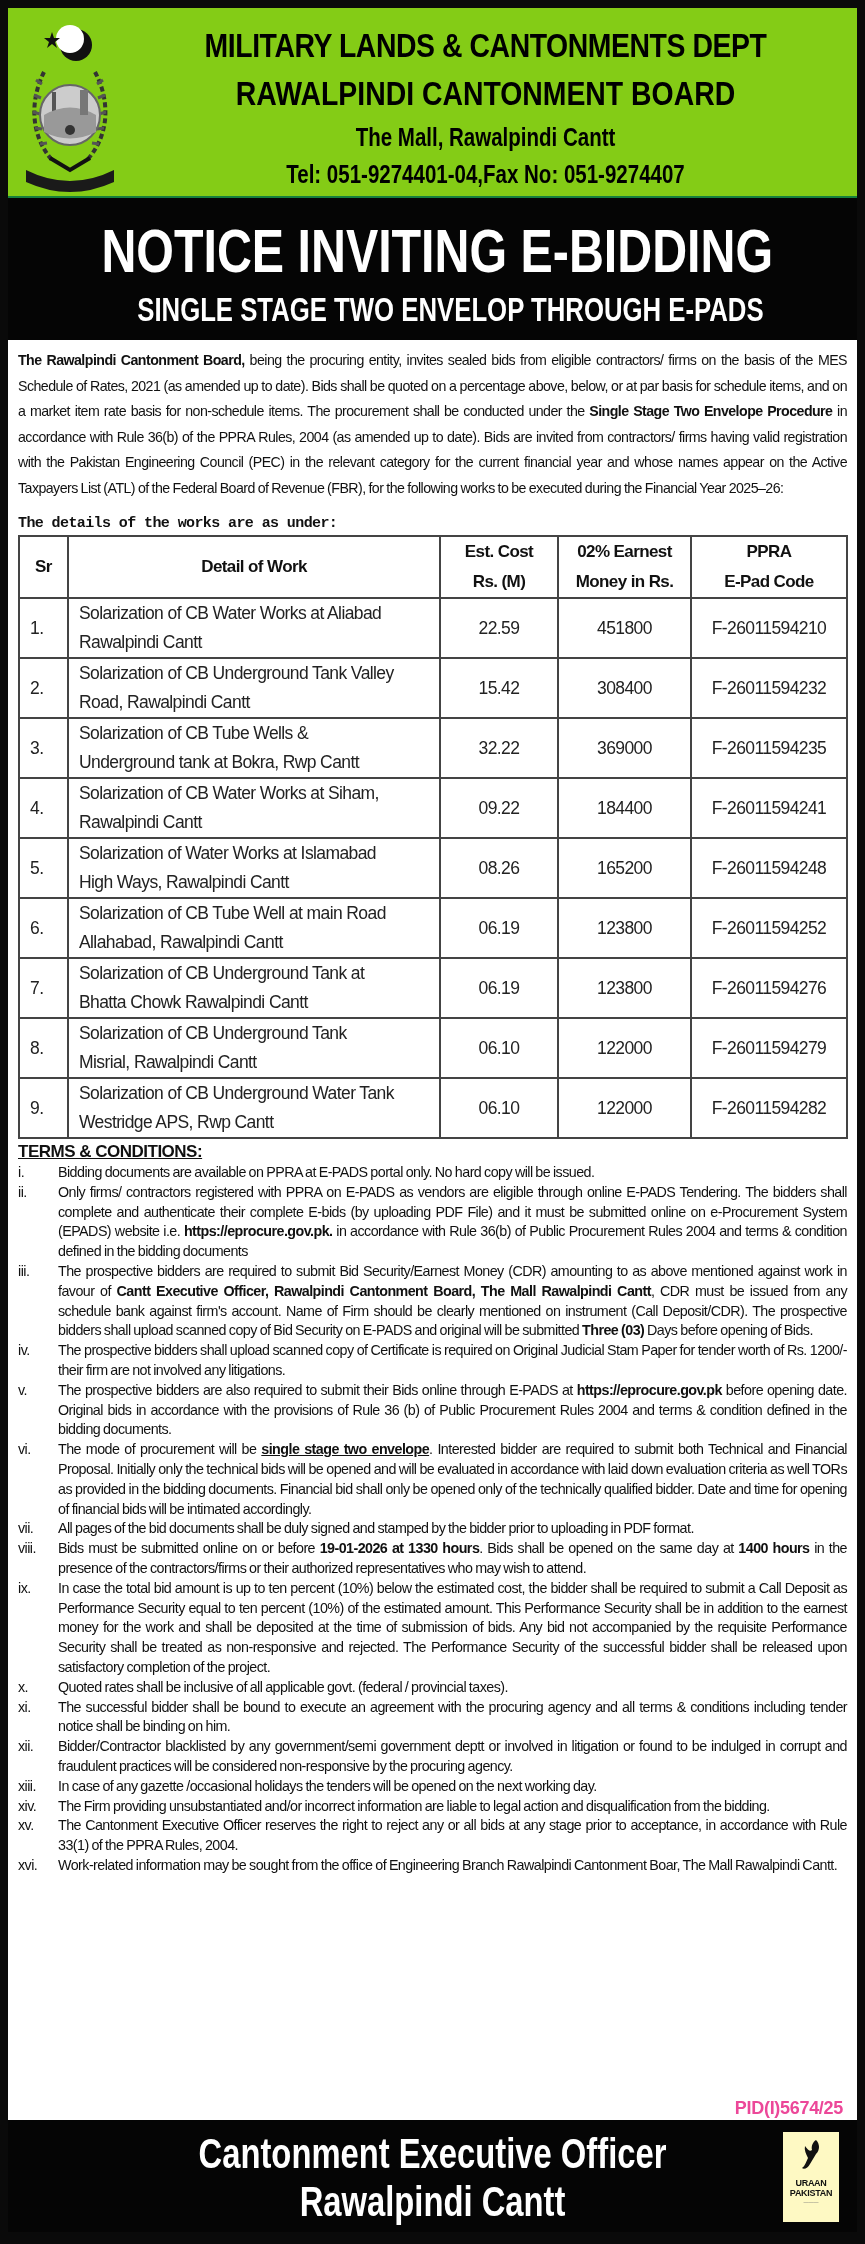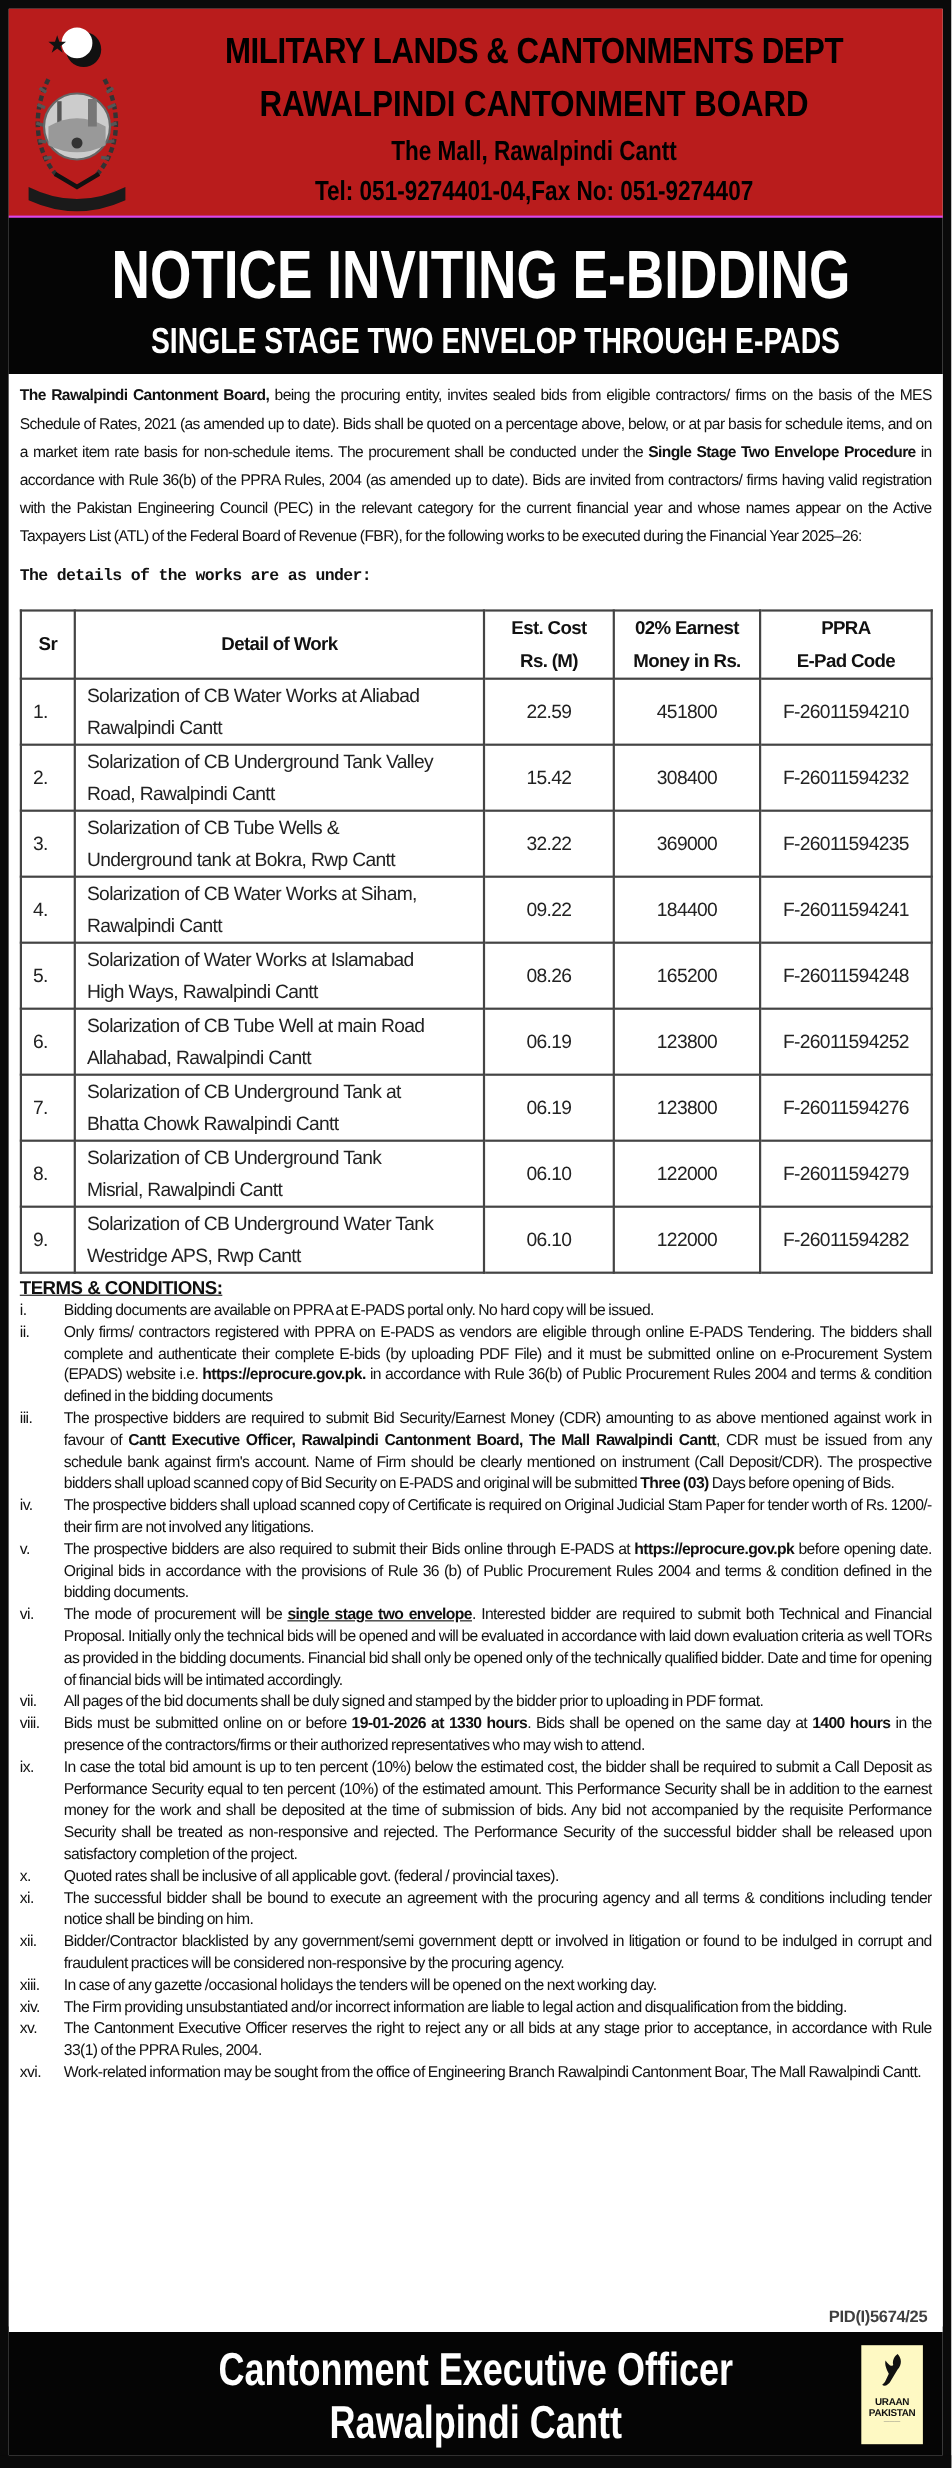--- a/index.html
+++ b/index.html
@@ -11,22 +11,22 @@
     overflow: hidden;
   }
   .frame {
     position: absolute; left: 0; top: 0; width: 865px; height: 2244px;
     border: 8px solid #0a0a0a;
     background: #fff;
   }
   
   .header {
     position: absolute; left: 8px; top: 8px; width: 849px; height: 190px;
-    background: #b91c1c;
-    border-bottom: 2px solid #d946ef;
+    background: #84cc16;
+    border-bottom: 2px solid #15803d;
   }
   .logo {
     position: absolute; left: 14px; top: 12px; width: 95px; height: 175px;
   }
   .head-text {
     position: absolute; left: 110px; top: 14px; width: 735px; text-align: center;
   }
   .h-dept {
     font-family: "Liberation Sans", sans-serif; font-weight: bold;
     font-size: 33px; letter-spacing: -0.5px; transform: scaleX(0.86); transform-origin: center;
@@ -65,21 +65,21 @@
   .intro {
     font-size: 14.2px; line-height: 25.5px; text-align: justify;
     letter-spacing: -0.55px; word-spacing: -0.5px;
   }
   .intro b { font-weight: bold; }
   .details-head {
     font-weight: bold; font-size: 15px; line-height: 22px;
     letter-spacing: -0.6px; margin-top: 12px; font-family: Liberation Mono, monospace;
   }
   table.works {
-    border-collapse: collapse; width: 830px; margin-top: 19px;
+    border-collapse: collapse; width: 830px; margin-top: 0;
     font-size: 17px;
   }
   table.works th, table.works td {
     border: 2px solid #444;
   }
   table.works th {
     font-weight: bold; font-size: 17px; line-height: 30px; height: 60px;
     letter-spacing: -0.6px; text-align: center; vertical-align: middle;
   }
   table.works td {
@@ -103,22 +103,22 @@
   .terms li {
     position: relative; padding-left: 40px; font-size: 14.3px; line-height: 19.8px;
     text-align: justify; letter-spacing: -0.55px; word-spacing: -0.6px;
   }
   .terms li .num {
     position: absolute; left: 0; top: 0; width: 36px;
   }
   .terms b { font-weight: bold; }
   .terms u { font-weight: bold; text-decoration: underline; }
   .pid {
-    position: absolute; right: 14px; top: 1758px; font-size: 15px; font-weight: bold;
-    letter-spacing: -0.3px; color: #404040;
+    position: absolute; right: 14px; top: 1758px; font-size: 18px; font-weight: bold;
+    letter-spacing: -0.3px; color: #ec4899;
   }
   
   .footer {
     position: absolute; left: 8px; top: 2120px; width: 849px; height: 112px;
     background: #050505; color: #fff; text-align: center;
   }
   .footer-title {
     font-weight: bold; font-size: 42px; line-height: 48px; margin-top: 10px;
     transform: scaleX(0.78); white-space: nowrap;
   }

